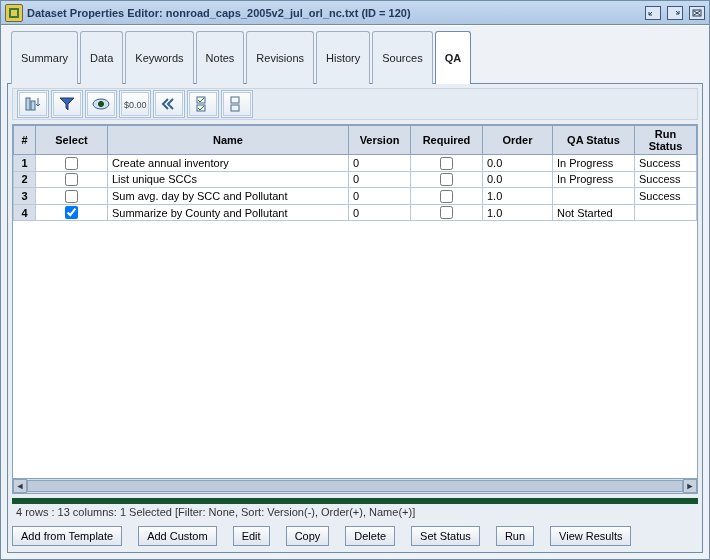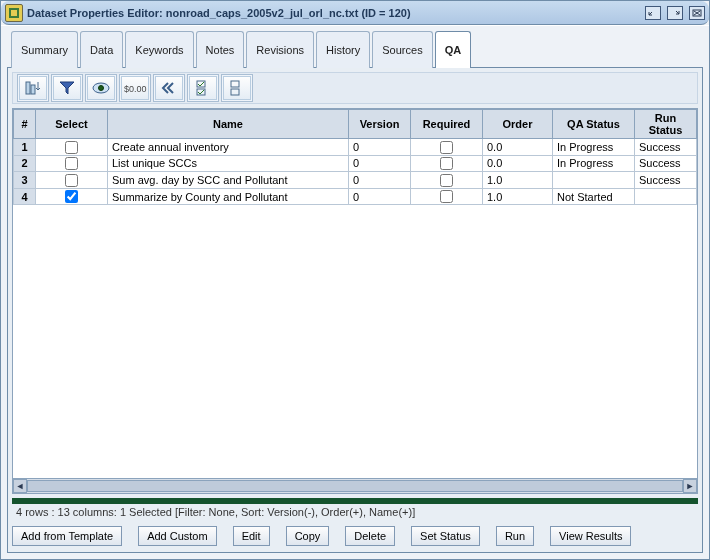--- a/index.html
+++ b/index.html
@@ -1,25 +1,25 @@
 <!DOCTYPE html>
 <html><head>
 <meta charset="utf-8">
 <style>
   * { box-sizing: border-box; }
   body { margin: 0; font-family: "Segoe UI", Tahoma, Arial, sans-serif; font-size: 11px; background: #dfe7ef; overflow: hidden; }
   .window { width: 710px; height: 560px; background: #eef2f7; border: 1px solid #6f8ca8; position: relative; display: flex; flex-direction: column; }
-  .titlebar { height: 24px; background: linear-gradient(#c7dbef, #aec7e4); border-bottom: 1px solid #6f8ca8; display: flex; align-items: center; padding: 0 4px; gap: 4px; border-radius: 8px; }
+  .titlebar { height: 24px; background: linear-gradient(#c7dbef, #aec7e4); border-bottom: 1px solid #6f8ca8; display: flex; align-items: center; padding: 0 4px; gap: 4px; }
   .titlebar .appicon { width: 18px; height: 18px; background: #e4cc53; border: 1px solid #6a6648; border-radius: 2px; display: flex; align-items: center; justify-content: center; }
   .titlebar .title { font-weight: bold; color: #213a5a; flex: 1; white-space: nowrap; overflow: hidden; }
   .winbtns { display: flex; gap: 6px; align-items: center; }
   .winbtn { width: 16px; height: 14px; border: 1px solid #40587a; background: #dbe7f4; display: inline-flex; align-items: center; justify-content: center; font-size: 10px; color: #2b3a52; cursor: pointer; }
   .content { flex: 1; padding: 4px 6px 6px 6px; display: flex; flex-direction: column; border-top: 1px solid #fff; }
   .tabs { display: flex; gap: 2px; padding-left: 4px; position: relative; top: 1px; z-index: 2; }
-  .tab { padding: 12px 9px; border: 1px solid #9bb0c6; border-bottom: none; background: #e8eef6; color: #222; cursor: pointer; border-radius: 3px 3px 0 0; font-size: 11px; }
+  .tab { padding: 20px 9px; border: 1px solid #9bb0c6; border-bottom: none; background: #e8eef6; color: #222; cursor: pointer; border-radius: 3px 3px 0 0; font-size: 11px; }
   .tab.active { background: #fff; font-weight: bold; border-color: #6f8ca8; }
   .tabpanel { border: 1px solid #6f8ca8; background: #e8eef4; flex: 1; display: flex; flex-direction: column; padding: 4px; gap: 4px; }
   .toolbar { height: 32px; background: #e4ebf3; border: 1px solid #c7d5e4; display: flex; align-items: center; padding: 2px 4px; gap: 2px; }
   .tgroup { display: flex; border: 1px solid #a9bed3; background: #eff4fa; padding: 1px; gap: 1px; justify-content: flex-end; }
   .tbtn { width: 28px; height: 24px; border: 1px solid #b9cde0; background: linear-gradient(#fdfdfd,#e5edf5); display: inline-flex; align-items: center; justify-content: center; cursor: pointer; }
   .tablewrap { flex: 1; border: 1px solid #8ba3bc; background: #fff; overflow: hidden; display: flex; flex-direction: column; }
   .scrollarea { flex: 1; overflow: hidden; position: relative; }
   table { border-collapse: collapse; width: 100%; font-size: 11px; color: #000; }
   thead th { background: #d5dee9; border: 1px solid #8ba3bc; padding: 2px 4px; font-weight: bold; text-align: center; position: sticky; top: 0; }
   tbody td { border: 1px solid #b9c7d6; padding: 1px 4px; height: 16px; background: #fff; }

